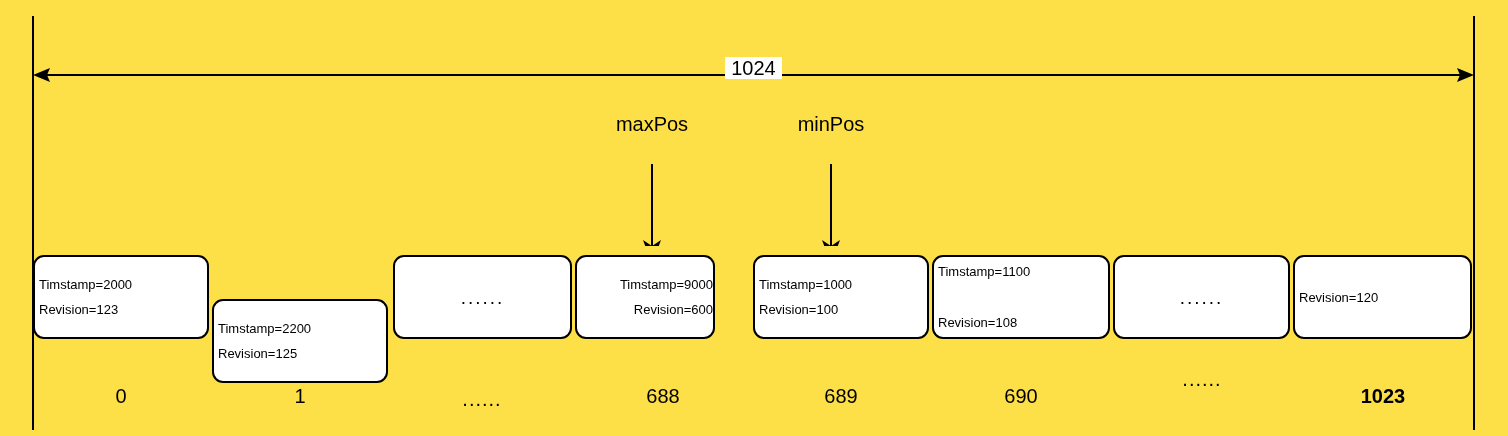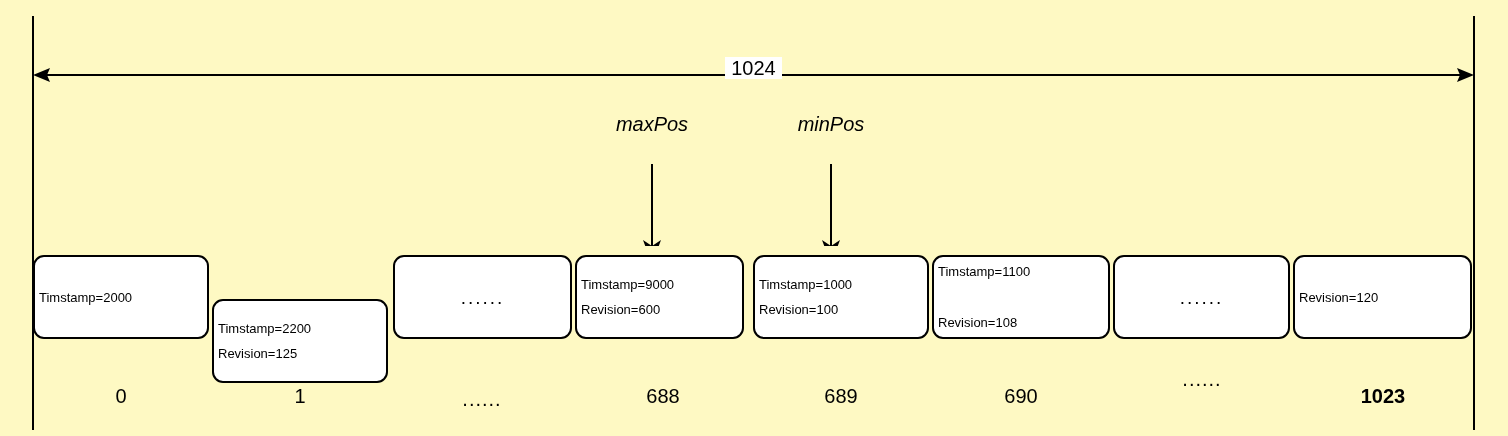--- a/index.html
+++ b/index.html
@@ -8,21 +8,21 @@
     background: #ffffff;
   }
   body {
     font-family: "Liberation Sans", sans-serif;
     color: #000000;
   }
   #canvas {
     position: relative;
     width: 1508px;
     height: 436px;
-    background: #fef9c3;
+    background: #fde047;
     overflow: hidden;
   }
 
   
   .vrule {
     position: absolute;
     width: 2px;
     background: #000000;
     top: 16px;
     height: 414px;
@@ -54,21 +54,20 @@
     padding: 0 6px;
   }
 
   
   .pointer {
     position: absolute;
     top: 112px;
     width: 160px;
     margin-left: -80px;
     text-align: center;
-    font-style: italic;
   }
   .pointer .ptr-label {
     font-size: 20px;
     line-height: 24px;
     white-space: nowrap;
   }
   .pointer .ptr-arrow {
     position: relative;
     width: 160px;
     height: 110px;
@@ -166,29 +165,30 @@
       <svg width="160" height="110" viewBox="0 0 160 110" xmlns="http://www.w3.org/2000/svg">
         <line x1="80" y1="28" x2="80" y2="120" stroke="#000" stroke-width="2"></line>
         <polygon points="80,128 71,104 80,110 89,104" fill="#000"></polygon>
       </svg>
     </div>
   </div>
 
   <div class="cells">
     <div class="cell" style="left:33px;width:176px;">
       <div class="line">Timstamp=2000</div>
+      <div class="line">Revision=123</div>
     </div>
     <div class="cell" style="left:212px;width:176px;margin-top:44px;">
       <div class="line">Timstamp=2200</div>
       <div class="line">Revision=125</div>
     </div>
     <div class="cell ellipsis" style="left:393px;width:179px;">
       <div class="line">......</div>
     </div>
-    <div class="cell" style="left:575px;width:169px;">
+    <div class="cell" style="left:575px;width:140px;text-align:right;">
       <div class="line">Timstamp=9000</div>
       <div class="line">Revision=600</div>
     </div>
     <div class="cell" style="left:753px;width:176px;">
       <div class="line">Timstamp=1000</div>
       <div class="line">Revision=100</div>
     </div>
     <div class="cell" style="left:932px;width:178px;gap:26px;">
       <div class="line">Timstamp=1100</div>
       <div class="line">Revision=108</div>

